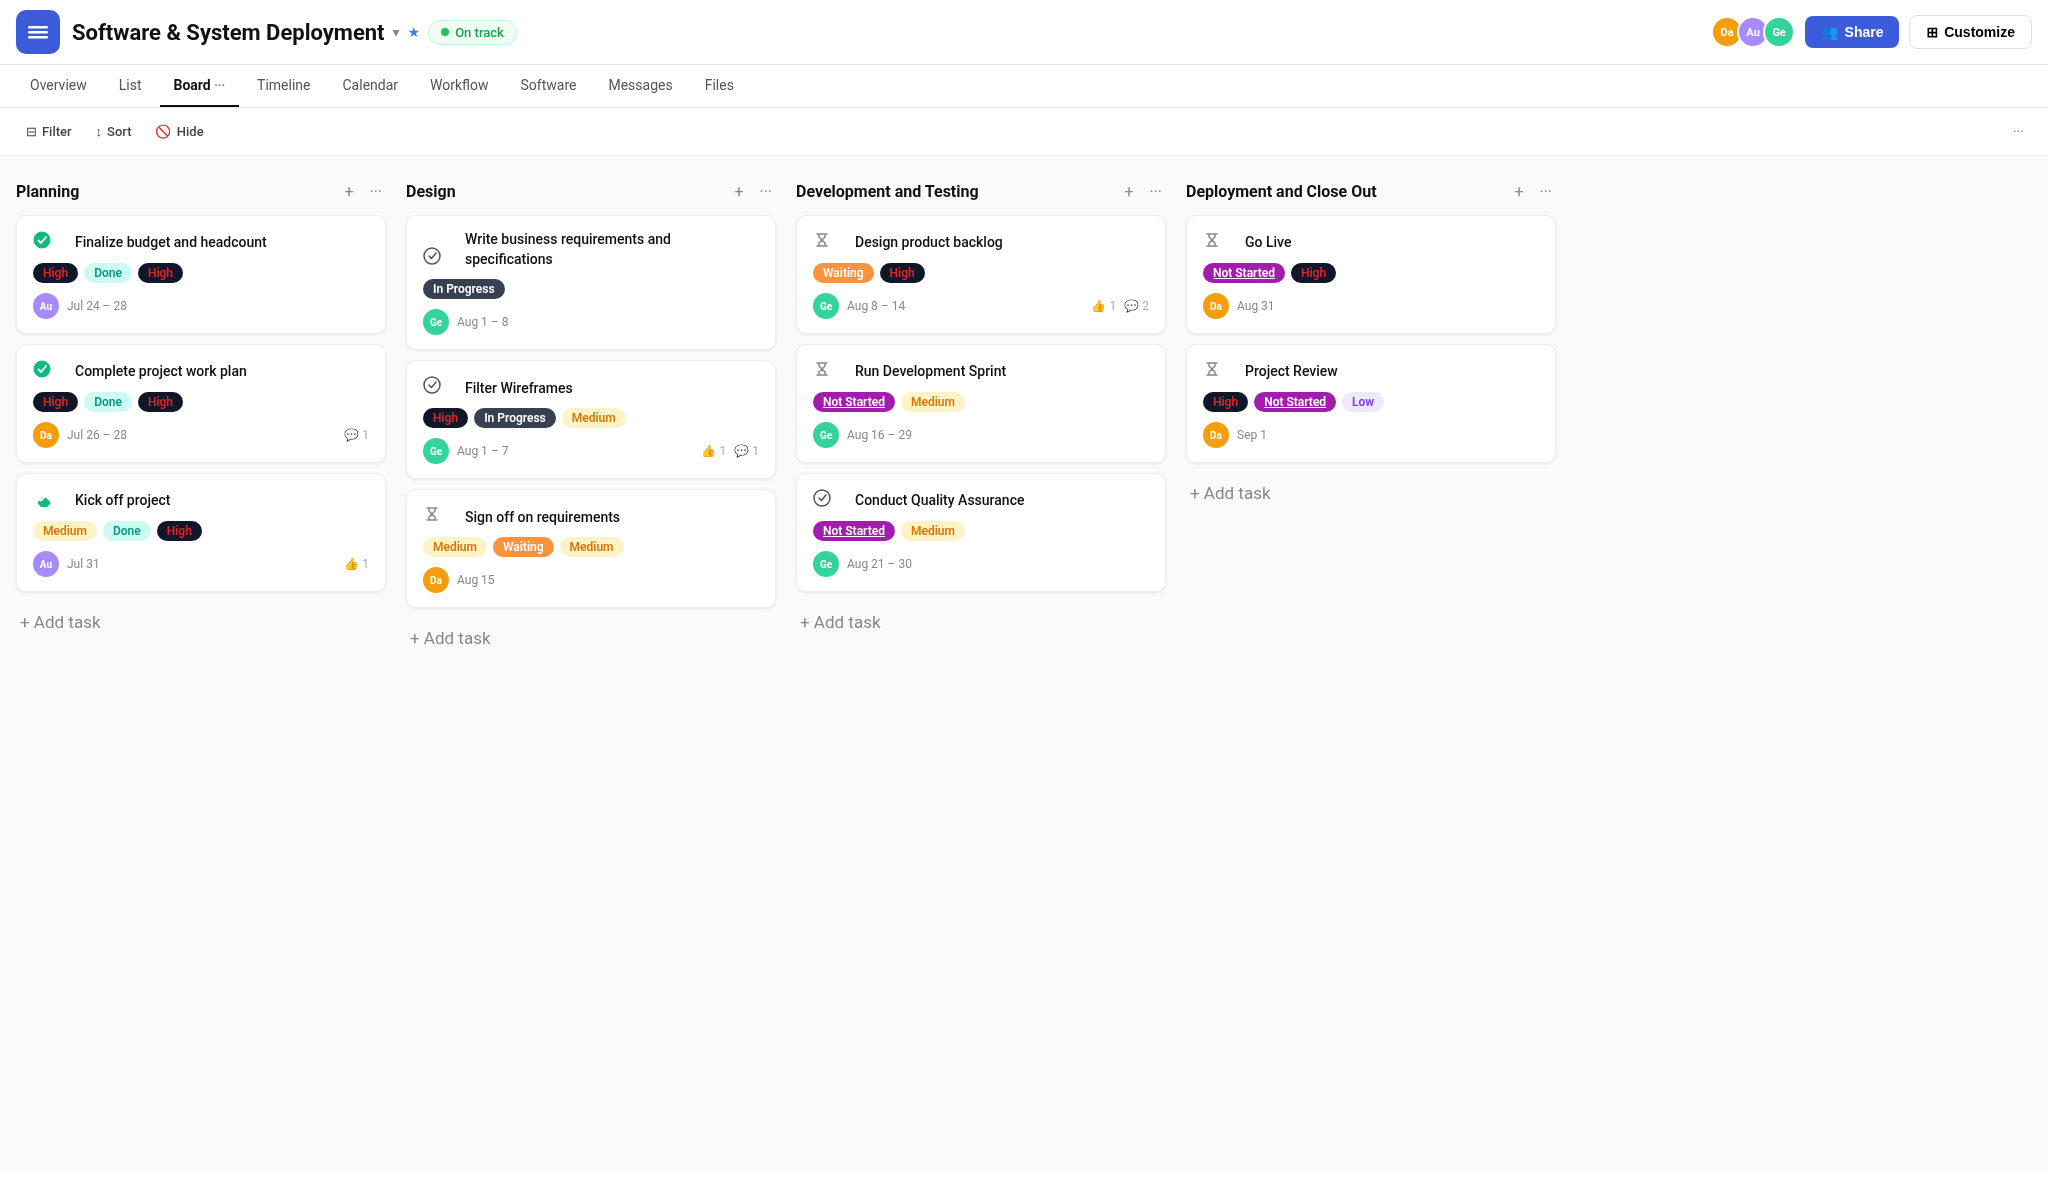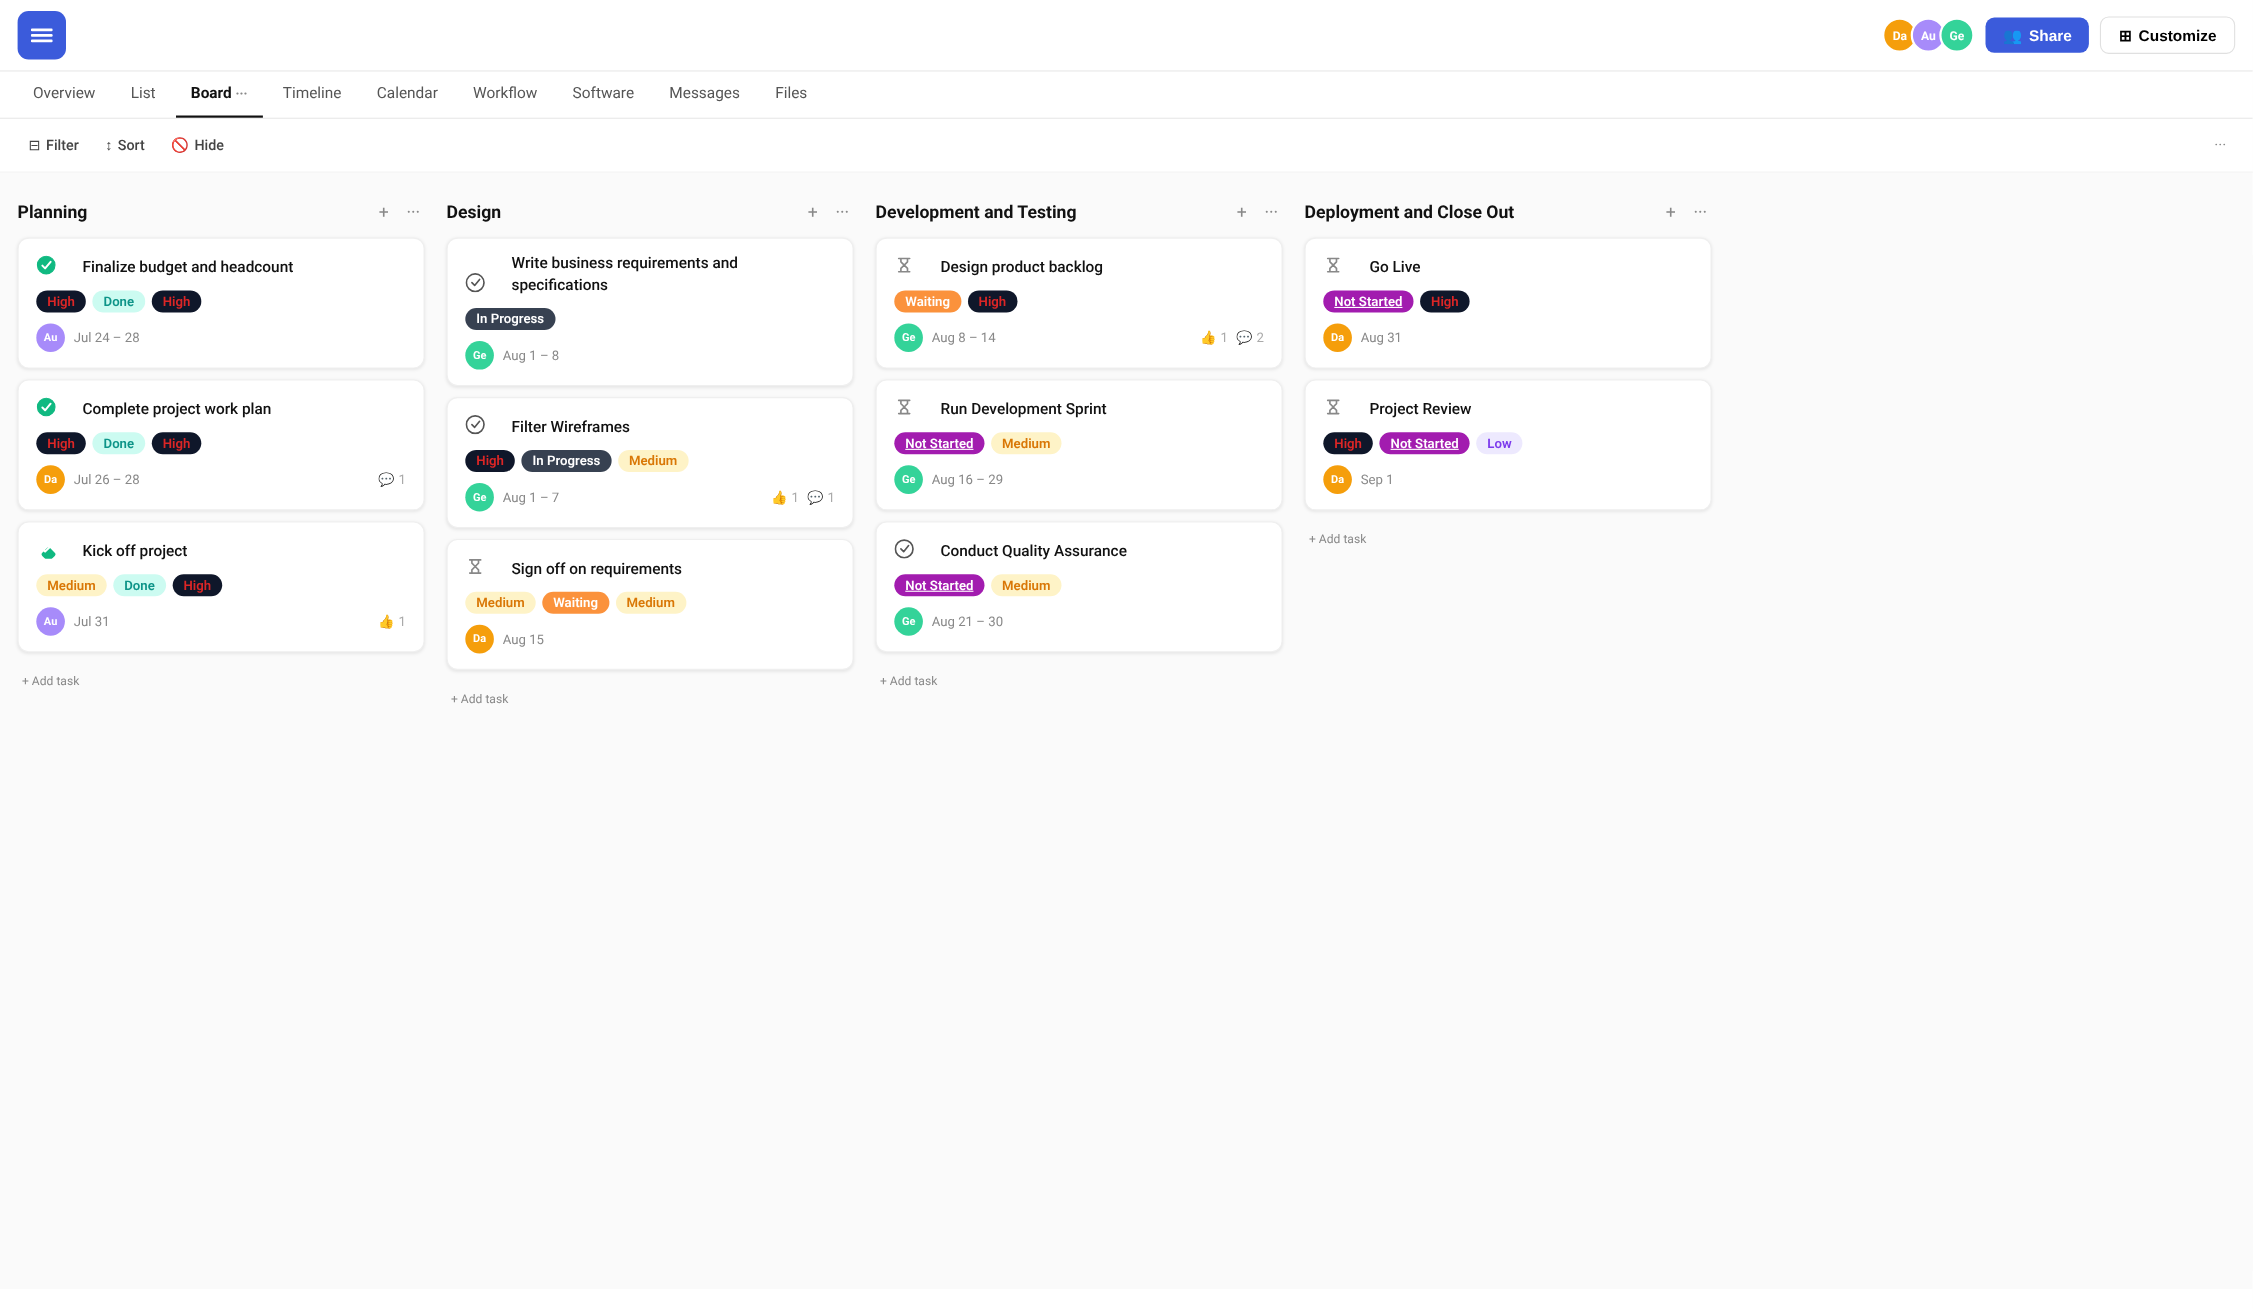--- a/index.html
+++ b/index.html
@@ -54,32 +54,41 @@
     .tag-medium { background: #fef3c7; color: #d97706; }
     .tag-done { background: #ccfbf1; color: #0d9488; }
     .tag-low { background: #ede9fe; color: #7c3aed; }
     .tag-in-progress { background: #374151; color: white; }
     .tag-waiting { background: #fb923c; color: white; }
     .tag-not-started { background: #a21caf; color: white; text-decoration: underline; }
     .card-footer { display: flex; align-items: center; gap: 8px; }
     .card-avatar { width: 26px; height: 26px; border-radius: 50%; display: flex; align-items: center; justify-content: center; font-size: 10px; font-weight: 700; color: white; flex-shrink: 0; }
     .card-date { font-size: 12px; color: #888; flex: 1; }
     .card-meta { display: flex; align-items: center; gap: 8px; margin-left: auto; color: #aaa; font-size: 12px; }
-    .add-task-btn { display: flex; align-items: center; gap: 6px; color: #888; font-size: 11px; padding: 10px 4px; cursor: pointer; }
+    .add-task-btn { display: flex; align-items: center; gap: 6px; color: #888; font-size: 17px; padding: 10px 4px; cursor: pointer; }
   </style>
 </head>
 <body>
 
 <div class="top-bar">
   <div class="menu-btn">
     <svg width="20" height="20" viewBox="0 0 20 20" fill="none">
       <rect y="4" width="20" height="2.5" rx="1.25" fill="white"></rect>
       <rect y="9" width="20" height="2.5" rx="1.25" fill="white"></rect>
       <rect y="14" width="20" height="2.5" rx="1.25" fill="white"></rect>
     </svg>
+  </div>
+  <div class="title-area">
+    <span class="project-title">Software &amp; System Deployment</span>
+    <span class="chevron-icon">▾</span>
+    <span class="star-icon">★</span>
+    <div class="status-badge">
+      <div class="status-dot"></div>
+      <span>On track</span>
+    </div>
   </div>
   <div class="header-right">
     <div class="avatars">
       <div class="avatar avatar-da">Da</div>
       <div class="avatar avatar-au">Au</div>
       <div class="avatar avatar-ge">Ge</div>
     </div>
     <button class="share-btn">
       <span>👥</span>
       <span>Share</span>

